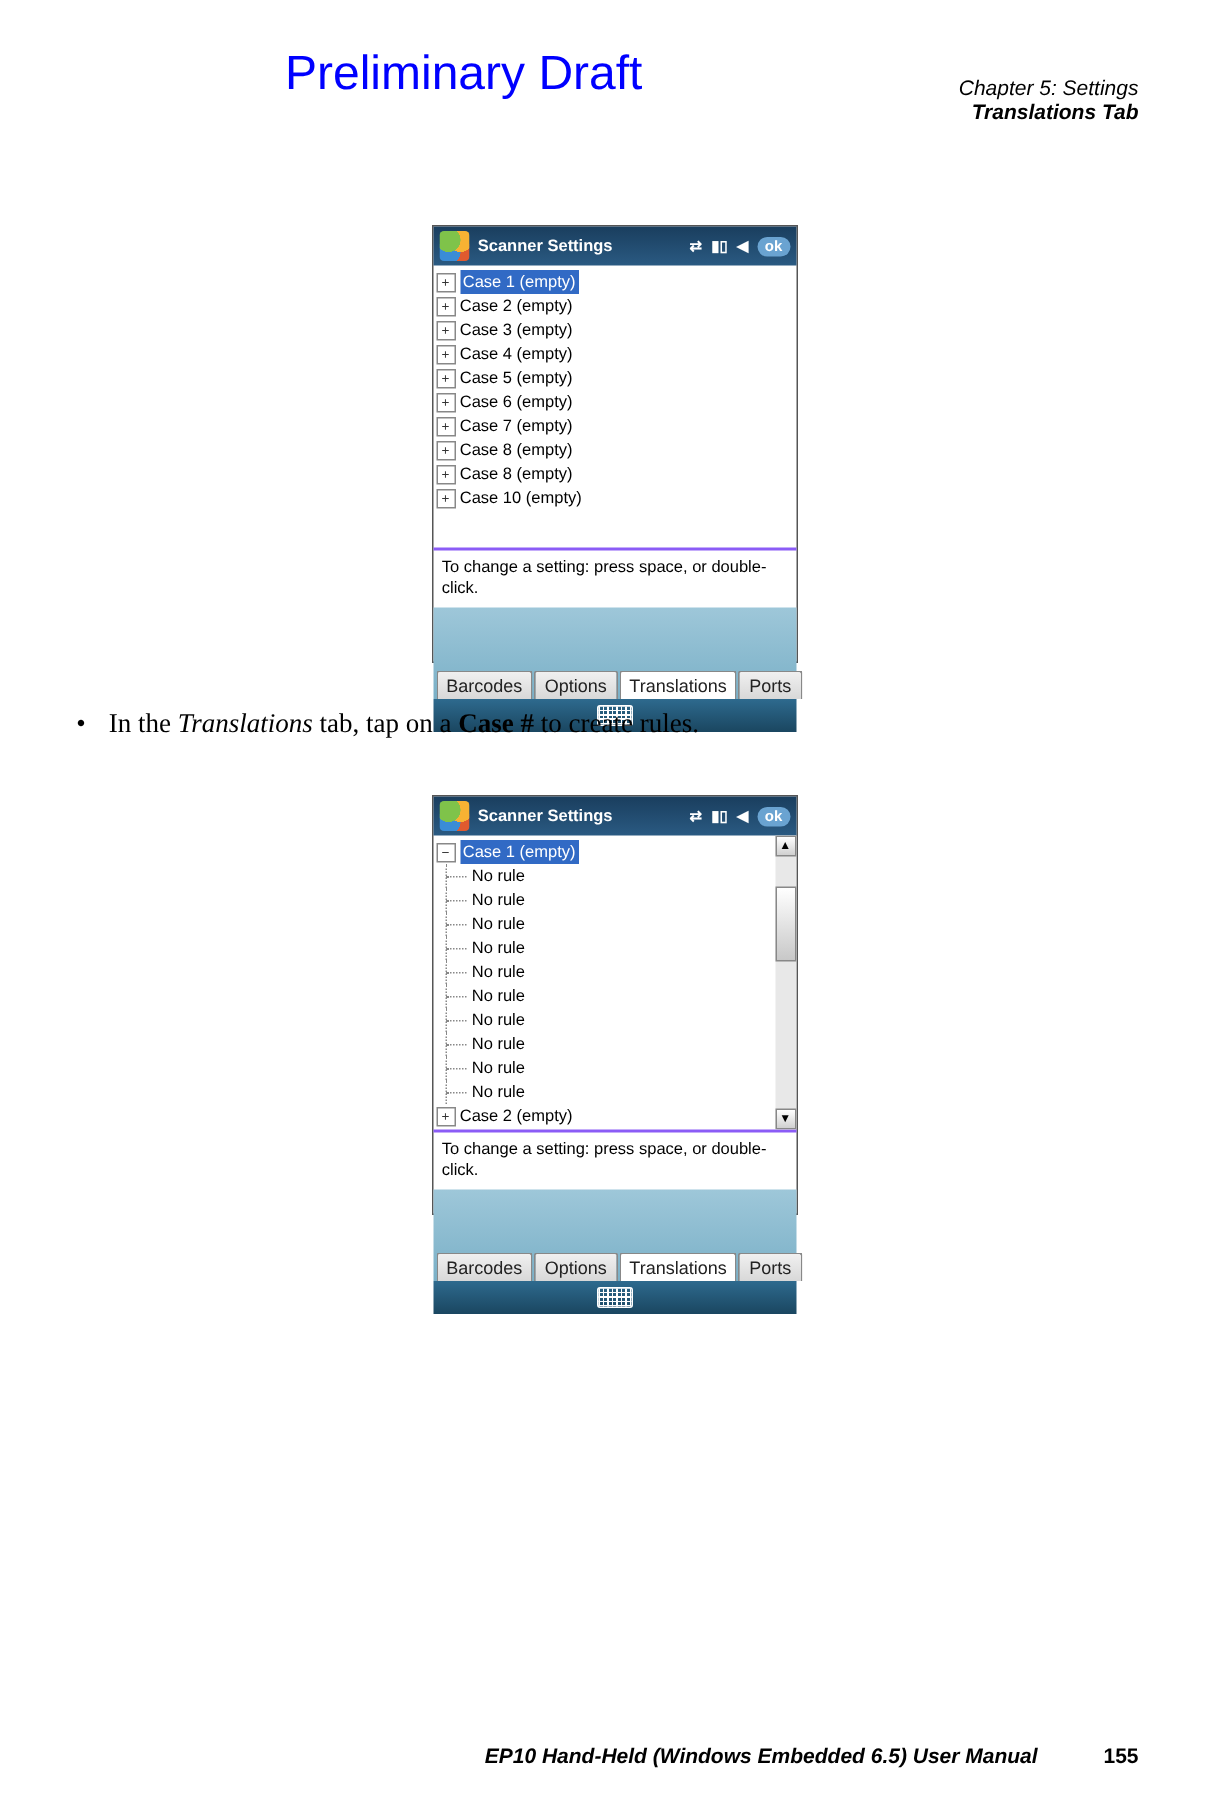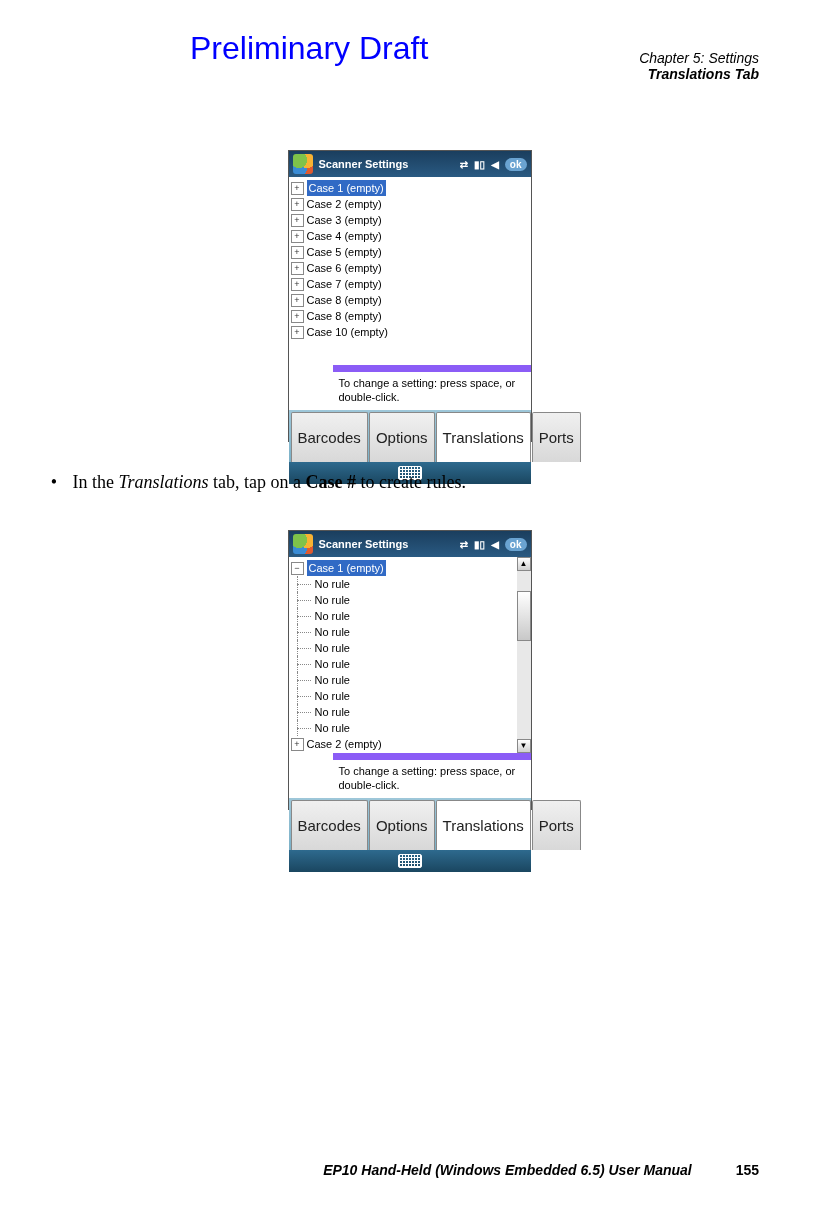--- a/index.html
+++ b/index.html
@@ -147,39 +147,39 @@
   .scroll-thumb {
     width: 14px;
     height: 50px;
     background: linear-gradient(#fff,#c8c8c8);
     border: 1px solid #888;
     margin-top: 20px;
     box-sizing: border-box;
   }
   .hint {
     padding: 4px 6px 6px 6px;
-    border-top: 7px solid #8b5cf6;
+    border-top: 2px solid #8b5cf6;
     font-size: 11px;
     line-height: 14px;
-    margin-left: 44px;
   }
   .tabbar {
     display: flex;
     background: linear-gradient(#9ec7d9, #7ab0c7);
     padding: 2px 2px 0 2px;
   }
   .tab {
     background: linear-gradient(#f0f0f0,#d8d8d8);
     border: 1px solid #888;
     border-bottom: none;
-    padding: 16px 6px;
-    font-size: 15px;
+    padding: 2px 6px;
+    font-size: 12px;
     margin-right: 1px;
     border-radius: 2px 2px 0 0;
     color: #222;
+    margin-top: 40px;
   }
   .tab.active {
     background: #fff;
   }
   .bottombar {
     background: linear-gradient(#2e6a8e, #1a4660);
     height: 22px;
     display: flex;
     align-items: center;
     justify-content: center;

